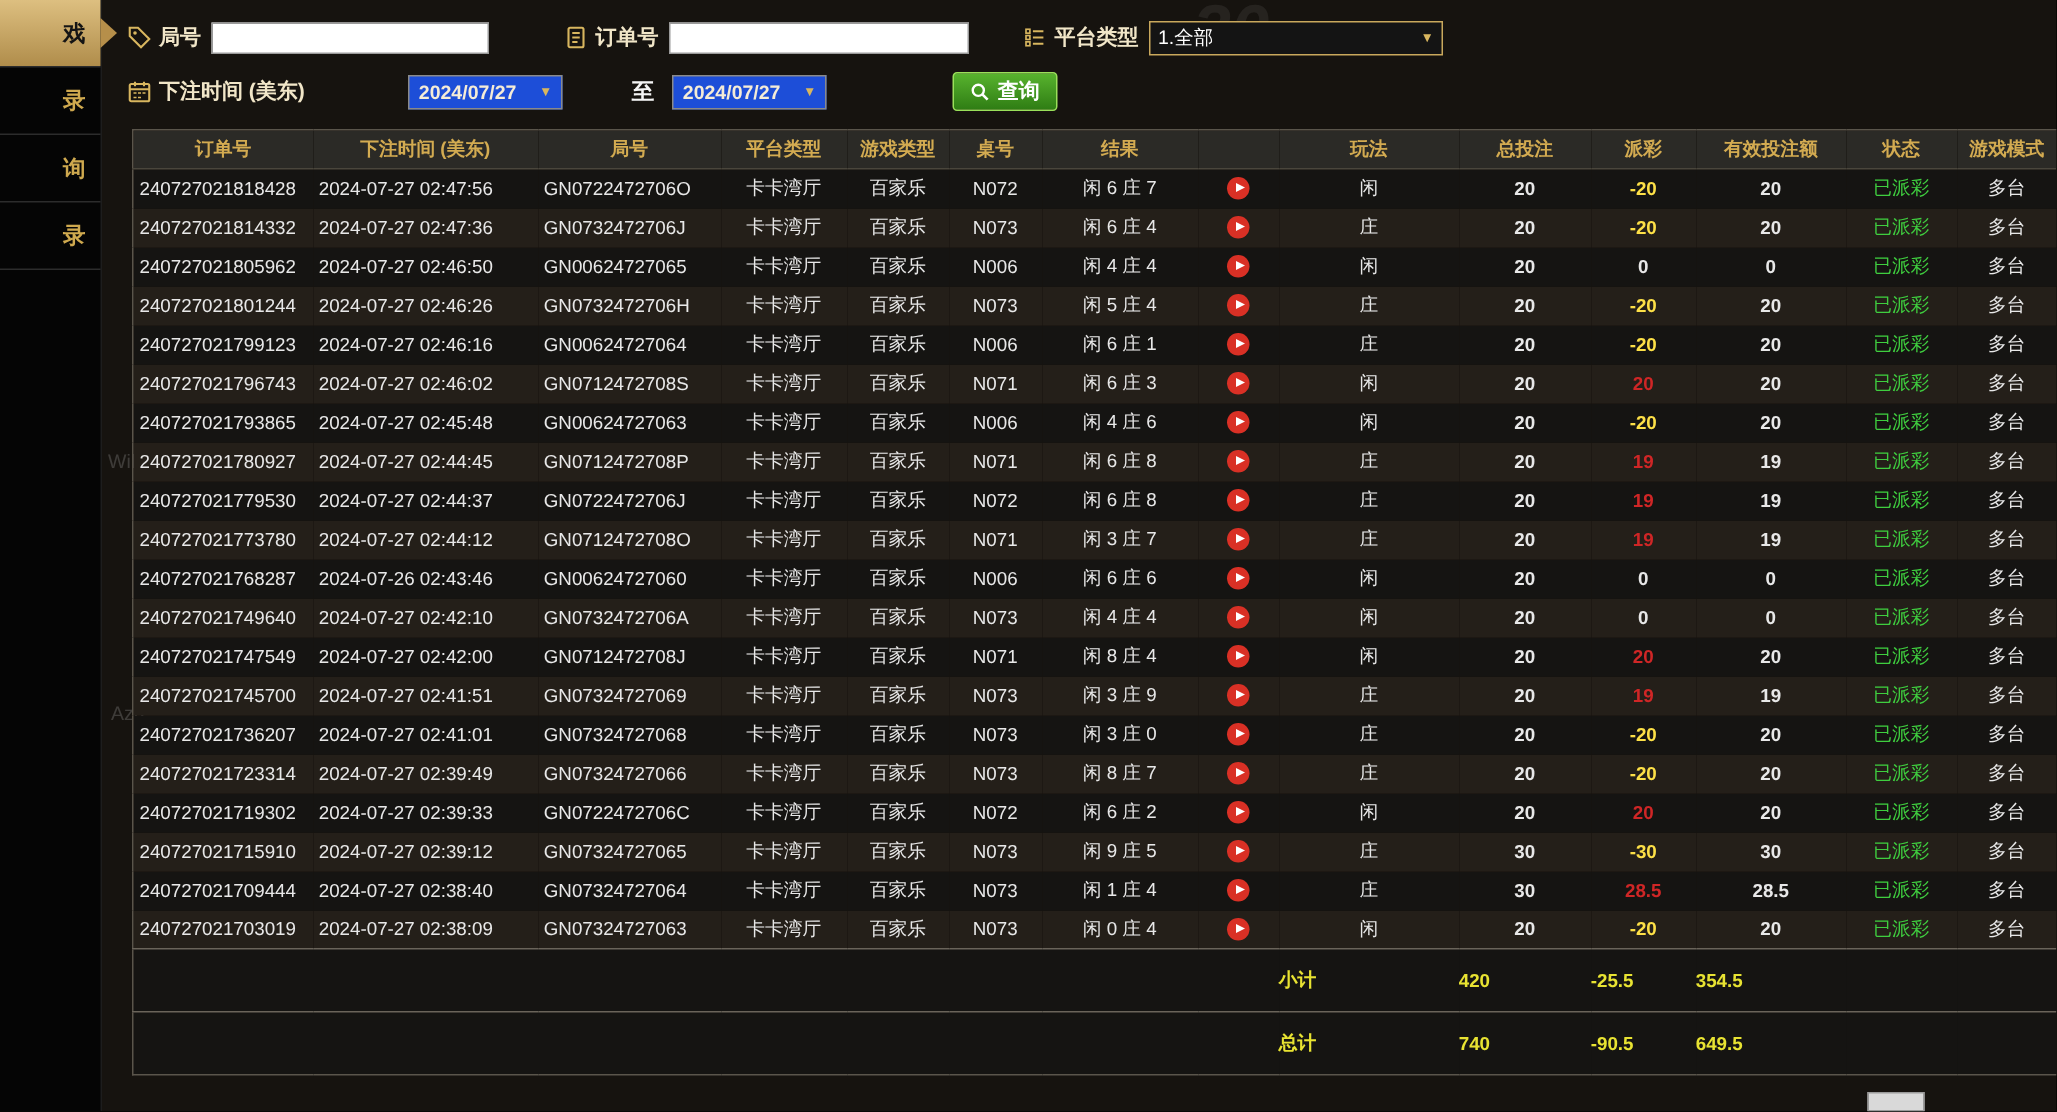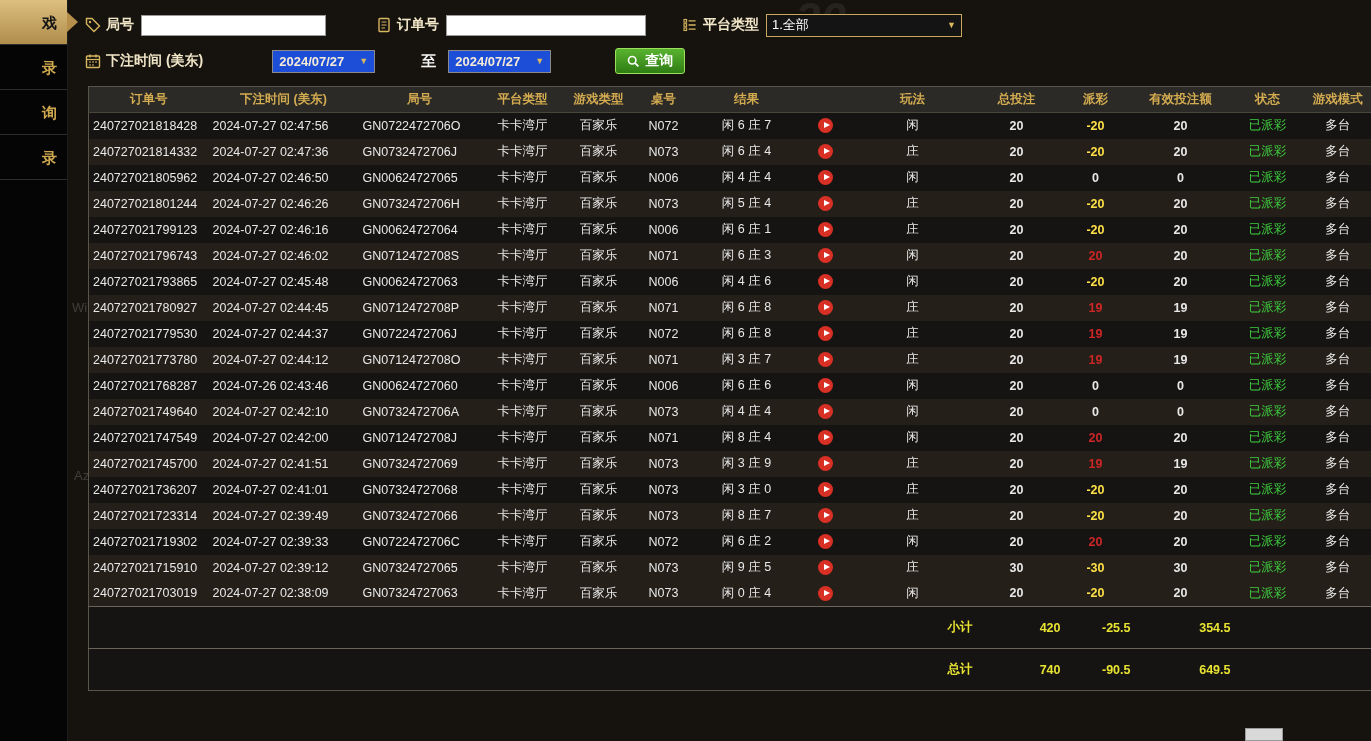--- a/index.html
+++ b/index.html
@@ -33,39 +33,39 @@
   .grp { display:flex; align-items:center; }
   .grp-order { margin-left:50px; }
   .grp-platform { margin-left:36px; }
   .select-box { width:196px; height:23px; background:#141414; border:1px solid #c9a85c; color:#fff;
                 display:flex; align-items:center; justify-content:space-between; padding:0 5px; font-size:13px; cursor:pointer; }
   .caret { color:#d8b65f; font-size:9px; line-height:1; }
   .date-box { width:103px; height:23px; background:#1d4ed8; border:1px solid #8a8a8a; color:#f5ecd7; font-weight:bold;
               display:flex; align-items:center; justify-content:space-between; padding:0 6px; font-size:13px; cursor:pointer; }
   .date-from { margin-left:62px; }
   .to-label { color:#f5f5f5; font-weight:bold; font-size:15px; margin:0 12px 0 46px; }
-  .query-btn { margin-left:64px; display:flex; align-items:center; gap:5px; height:26px; padding:0 11px;
+  .query-btn { margin-left:84px; display:flex; align-items:center; gap:5px; height:26px; padding:0 11px;
                background:linear-gradient(180deg,#58b32e 0%,#2f7d14 100%); border:1px solid #9ae05a; border-radius:3px;
                color:#fff; font-weight:bold; font-size:14px; cursor:pointer; }
 
   
   .table-wrap { position:relative; z-index:1; margin:10px 0 0 20px; }
   table { width:100%; border-collapse:collapse; table-layout:fixed; border:1px solid #5a554b; font-size:12.5px; color:#e8e8e8; }
   thead th { height:26px; background:#2b2a26; color:#d3ab51; font-weight:bold; font-size:12.5px;
              border-bottom:1px solid #4a463c; white-space:nowrap; overflow:hidden; }
   tbody td { height:26px; text-align:center; white-space:nowrap; overflow:hidden; }
   tr.odd  { background:#151412; }
   tr.even { background:#241f19; }
   .al { text-align:left !important; padding-left:4px; }
   .b { font-weight:bold; }
   .pay-neg { color:#fde047; }
   .pay-pos { color:#cf2626; }
   .pay-zero { color:#e8e8e8; }
   .st-green { color:#3fce3f; }
-  tfoot td { height:42px; font-weight:bold; color:#e8e332; border-top:1px solid #6a645a; text-align:right; background:#151412; }
+  tfoot td { height:42px; font-weight:bold; color:#e8e332; border-top:1px solid #6a645a; text-align:left; background:#151412; }
 
   .play { display:inline-block; width:15px; height:15px; border-radius:50%; background:#d93025; position:relative;
           vertical-align:middle; cursor:pointer; }
   .play .tri { position:absolute; left:5.5px; top:4px; width:0; height:0;
           border-top:3.5px solid transparent; border-bottom:3.5px solid transparent; border-left:6px solid #fff; }
 
   .page-box { position:absolute; right:88px; bottom:0; width:38px; height:13px; background:#d9d9d9; border:1px solid #9a9a9a; z-index:3; }
 </style>
 </head>
 <body>
@@ -472,20 +472,36 @@
               <td>N073</td>
               <td>闲 9 庄 5</td>
               <td><span class="play"><span class="tri"></span></span></td>
               <td>庄</td>
               <td class="b">30</td>
               <td class="b pay-neg">-30</td>
               <td class="b">30</td>
               <td class="st-green">已派彩</td>
               <td>多台</td>
             </tr>
+            <tr class="odd">
+              <td class="al">240727021709444</td>
+              <td class="al">2024-07-27 02:38:40</td>
+              <td class="al">GN07324727064</td>
+              <td>卡卡湾厅</td>
+              <td>百家乐</td>
+              <td>N073</td>
+              <td>闲 1 庄 4</td>
+              <td><span class="play"><span class="tri"></span></span></td>
+              <td>庄</td>
+              <td class="b">30</td>
+              <td class="b pay-pos">28.5</td>
+              <td class="b">28.5</td>
+              <td class="st-green">已派彩</td>
+              <td>多台</td>
+            </tr>
             <tr class="even">
               <td class="al">240727021703019</td>
               <td class="al">2024-07-27 02:38:09</td>
               <td class="al">GN07324727063</td>
               <td>卡卡湾厅</td>
               <td>百家乐</td>
               <td>N073</td>
               <td>闲 0 庄 4</td>
               <td><span class="play"><span class="tri"></span></span></td>
               <td>闲</td>

